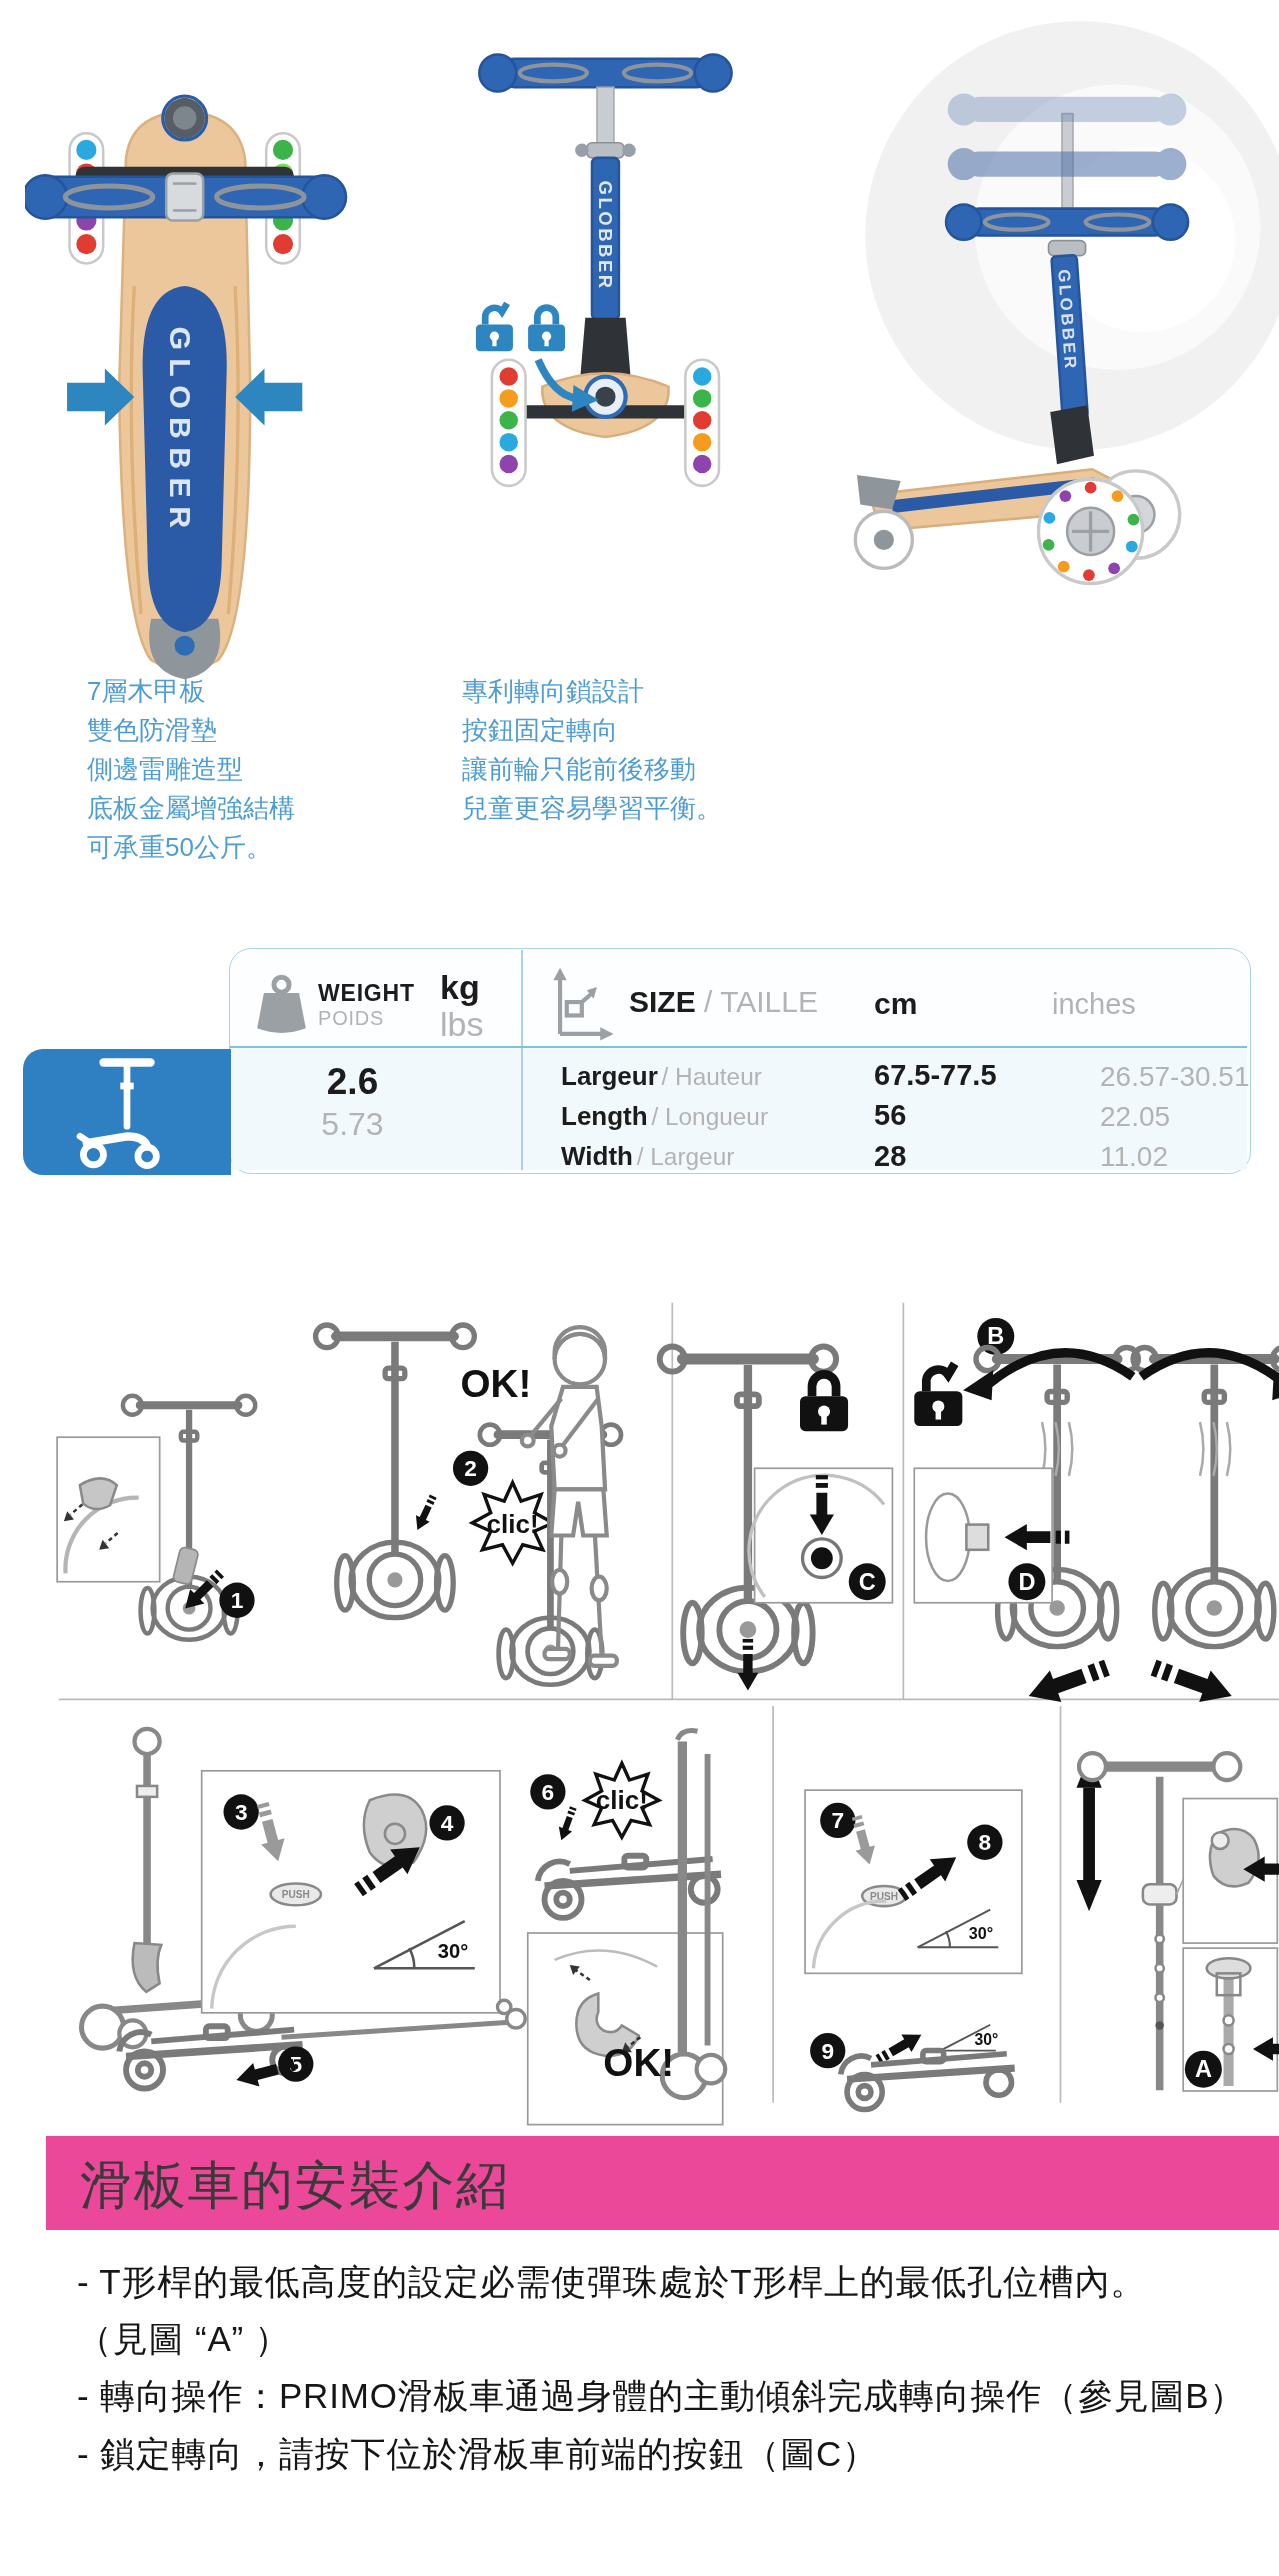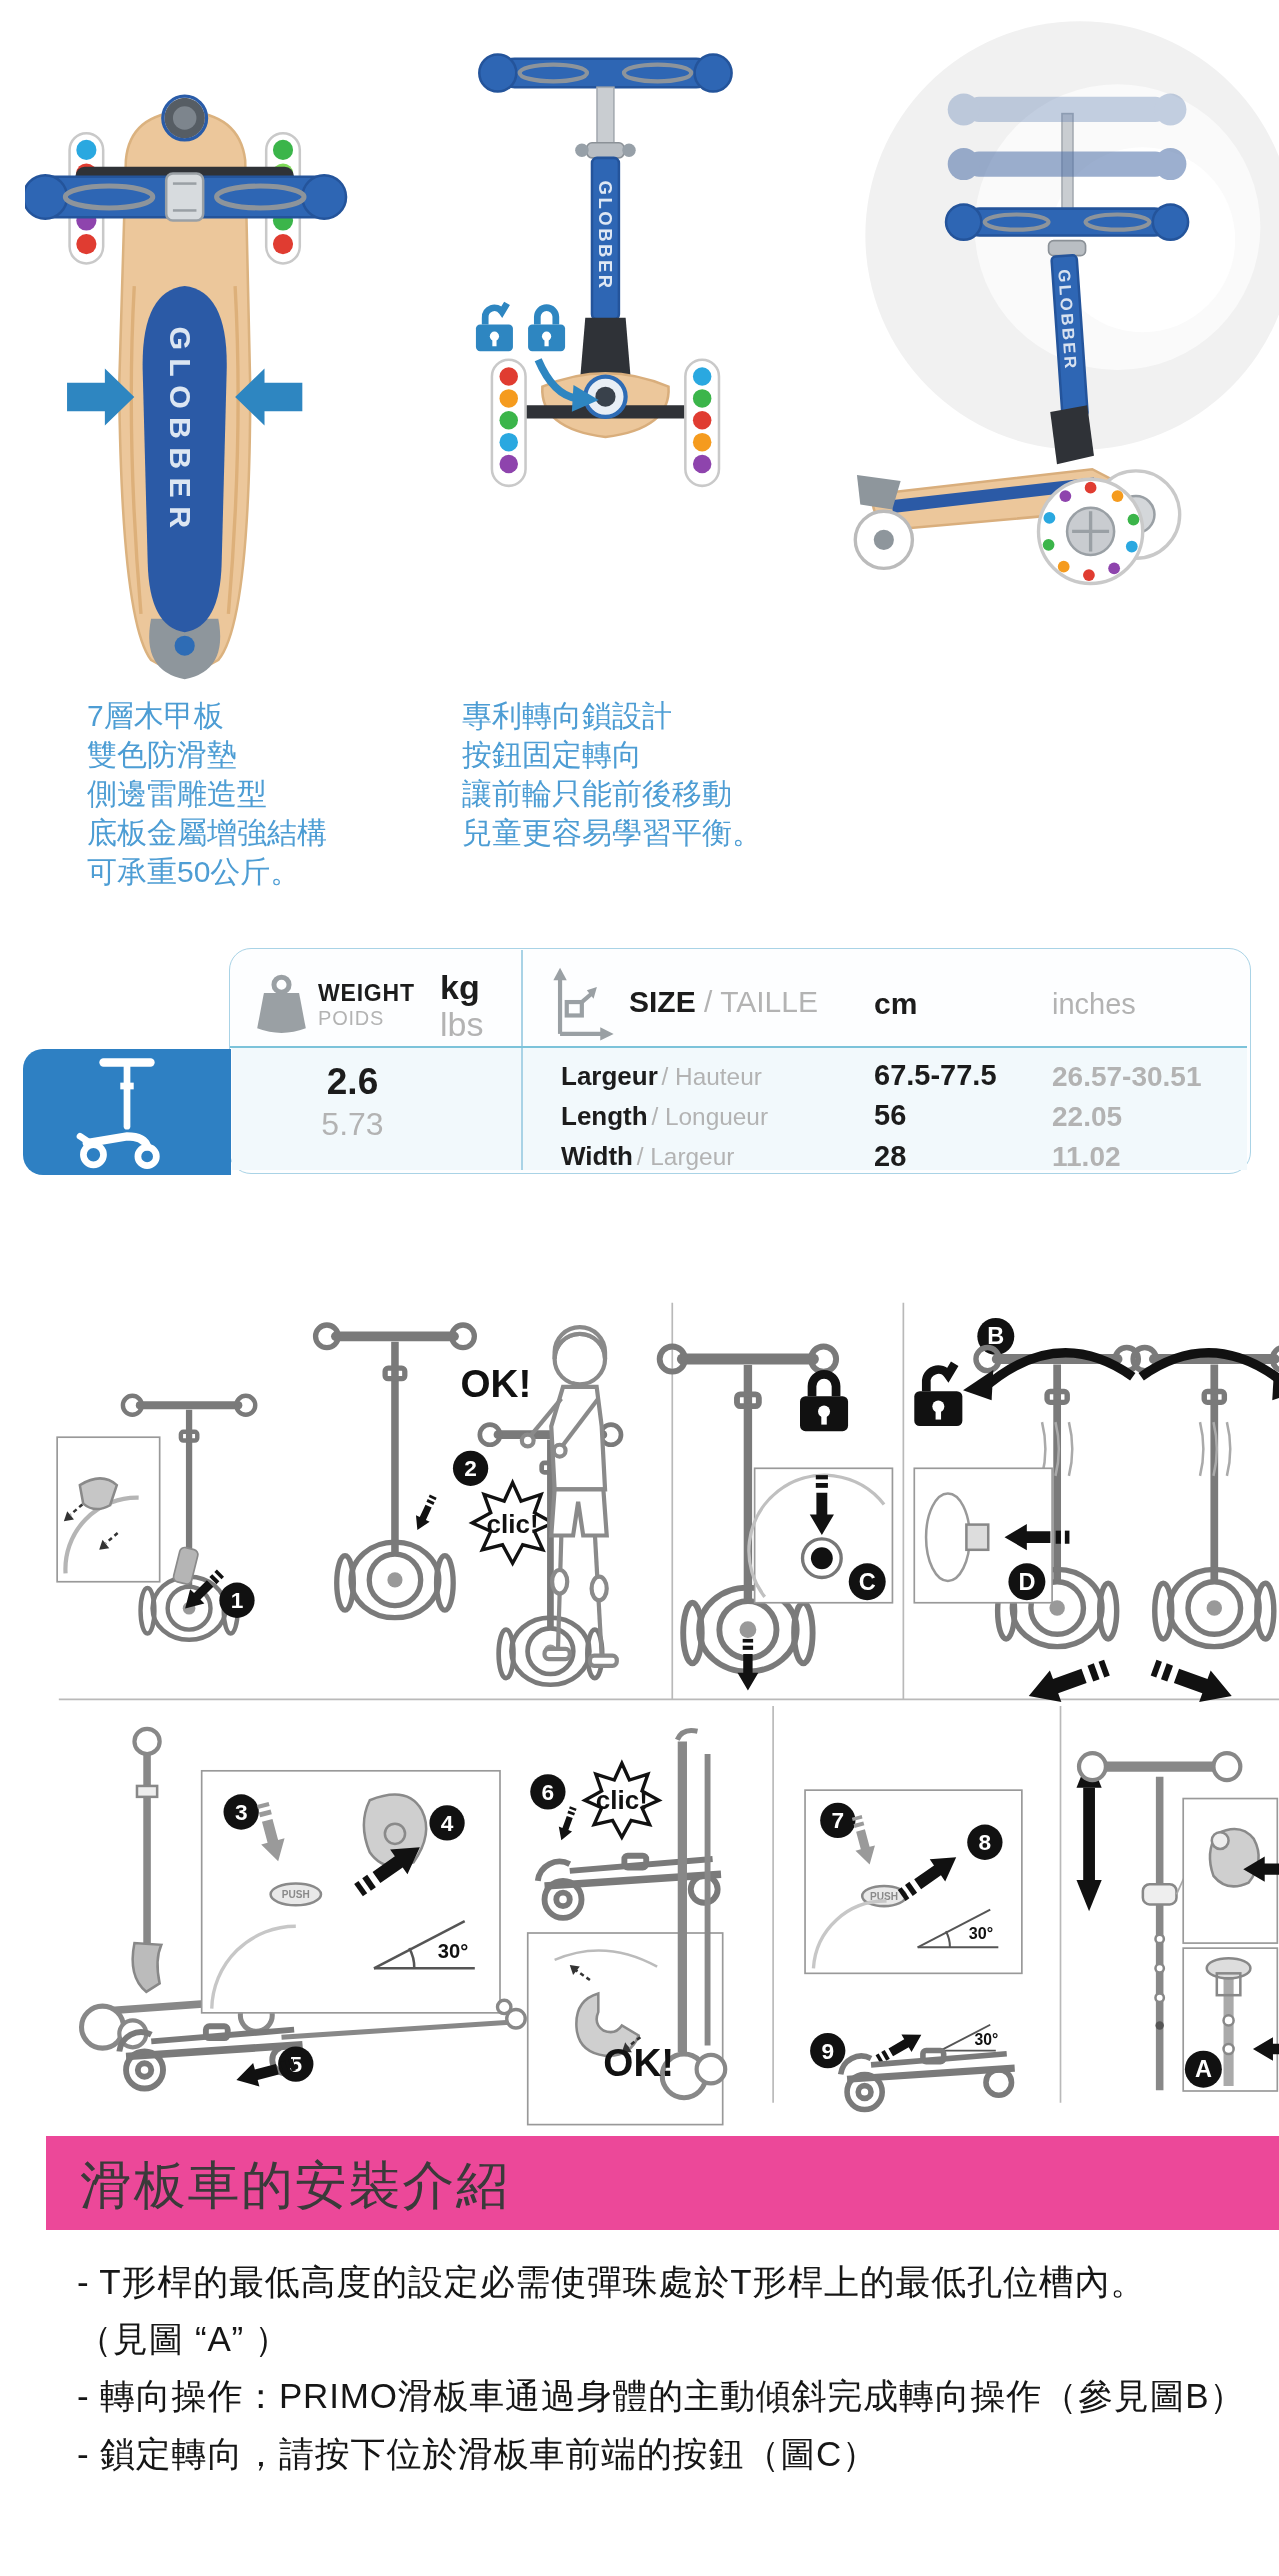--- a/index.html
+++ b/index.html
@@ -1,35 +1,35 @@
 <!DOCTYPE html>
 <html style="font-size:13.4px"><head>
 <meta charset="utf-8">
 <style>
   html,body{margin:0;padding:0;background:#fff;}
   #canvas{position:relative;width:1279px;height:2576px;background:#fff;overflow:hidden;
           font-family:"Liberation Sans","DejaVu Sans",sans-serif;}
   .abs{position:absolute;}
   svg{display:block;}
   
-  .feat{position:absolute;top:696px;font-size:30px;line-height:39px;color:#4d9dd4;}
+  .feat{position:absolute;top:672px;font-size:26px;line-height:39px;color:#4d9dd4;}
   
   .tbl-outer{position:absolute;left:229px;top:948px;width:1020px;height:224px;
              border:1.7px solid #a9d3e6;border-radius:22px;background:#fdfeff;}
   .tbl-bodytint{position:absolute;left:232px;top:1048px;width:1015px;height:122px;background:#f2f9fc;}
   .tbl-vdiv{position:absolute;left:521px;top:950px;width:1.7px;height:220px;background:#a9d3e6;}
   .tbl-hdiv{position:absolute;left:230px;top:1046px;width:1017px;height:1.7px;background:#7cc3da;}
   .bluecell{position:absolute;left:23px;top:1049px;width:208px;height:126px;background:#2e80c3;
             border-radius:20px 0 0 20px;}
   .th-b{font-weight:bold;color:#1c1c1c;}
   .th-g{color:#b3b3b3;}
   .srow-en{font-weight:bold;color:#1c1c1c;font-size:26px;}
   .srow-fr{color:#b3b3b3;font-size:24.4px;}
   .sval-cm{position:absolute;left:874px;font-weight:bold;color:#1c1c1c;font-size:29px;}
-  .sval-in{position:absolute;left:1052px;color:#b3b3b3;font-size:28px;font-weight:bold;}
+  .sval-in{position:absolute;left:1100px;color:#b3b3b3;font-size:28px;}
   .srow{position:absolute;left:561px;}
   
   .band{position:absolute;left:46px;top:2136px;width:1243px;height:94px;background:#ec4899;}
   .band-title{position:absolute;left:34px;top:15px;font-size:52px;color:#3a3a3a;letter-spacing:1.7px;}
   .bullet{position:absolute;left:77px;font-size:35px;color:#161616;letter-spacing:0.8px;white-space:nowrap;}
   
   .bnum{fill:#fff;font-size:27px;font-weight:bold;text-anchor:middle;dominant-baseline:central;}
   .blet{fill:#fff;font-size:28px;font-weight:bold;text-anchor:middle;dominant-baseline:central;}
   .okt{font-size:46px;font-weight:bold;fill:#111;}
   .clict{font-size:31px;font-weight:bold;fill:#111;text-anchor:middle;}

